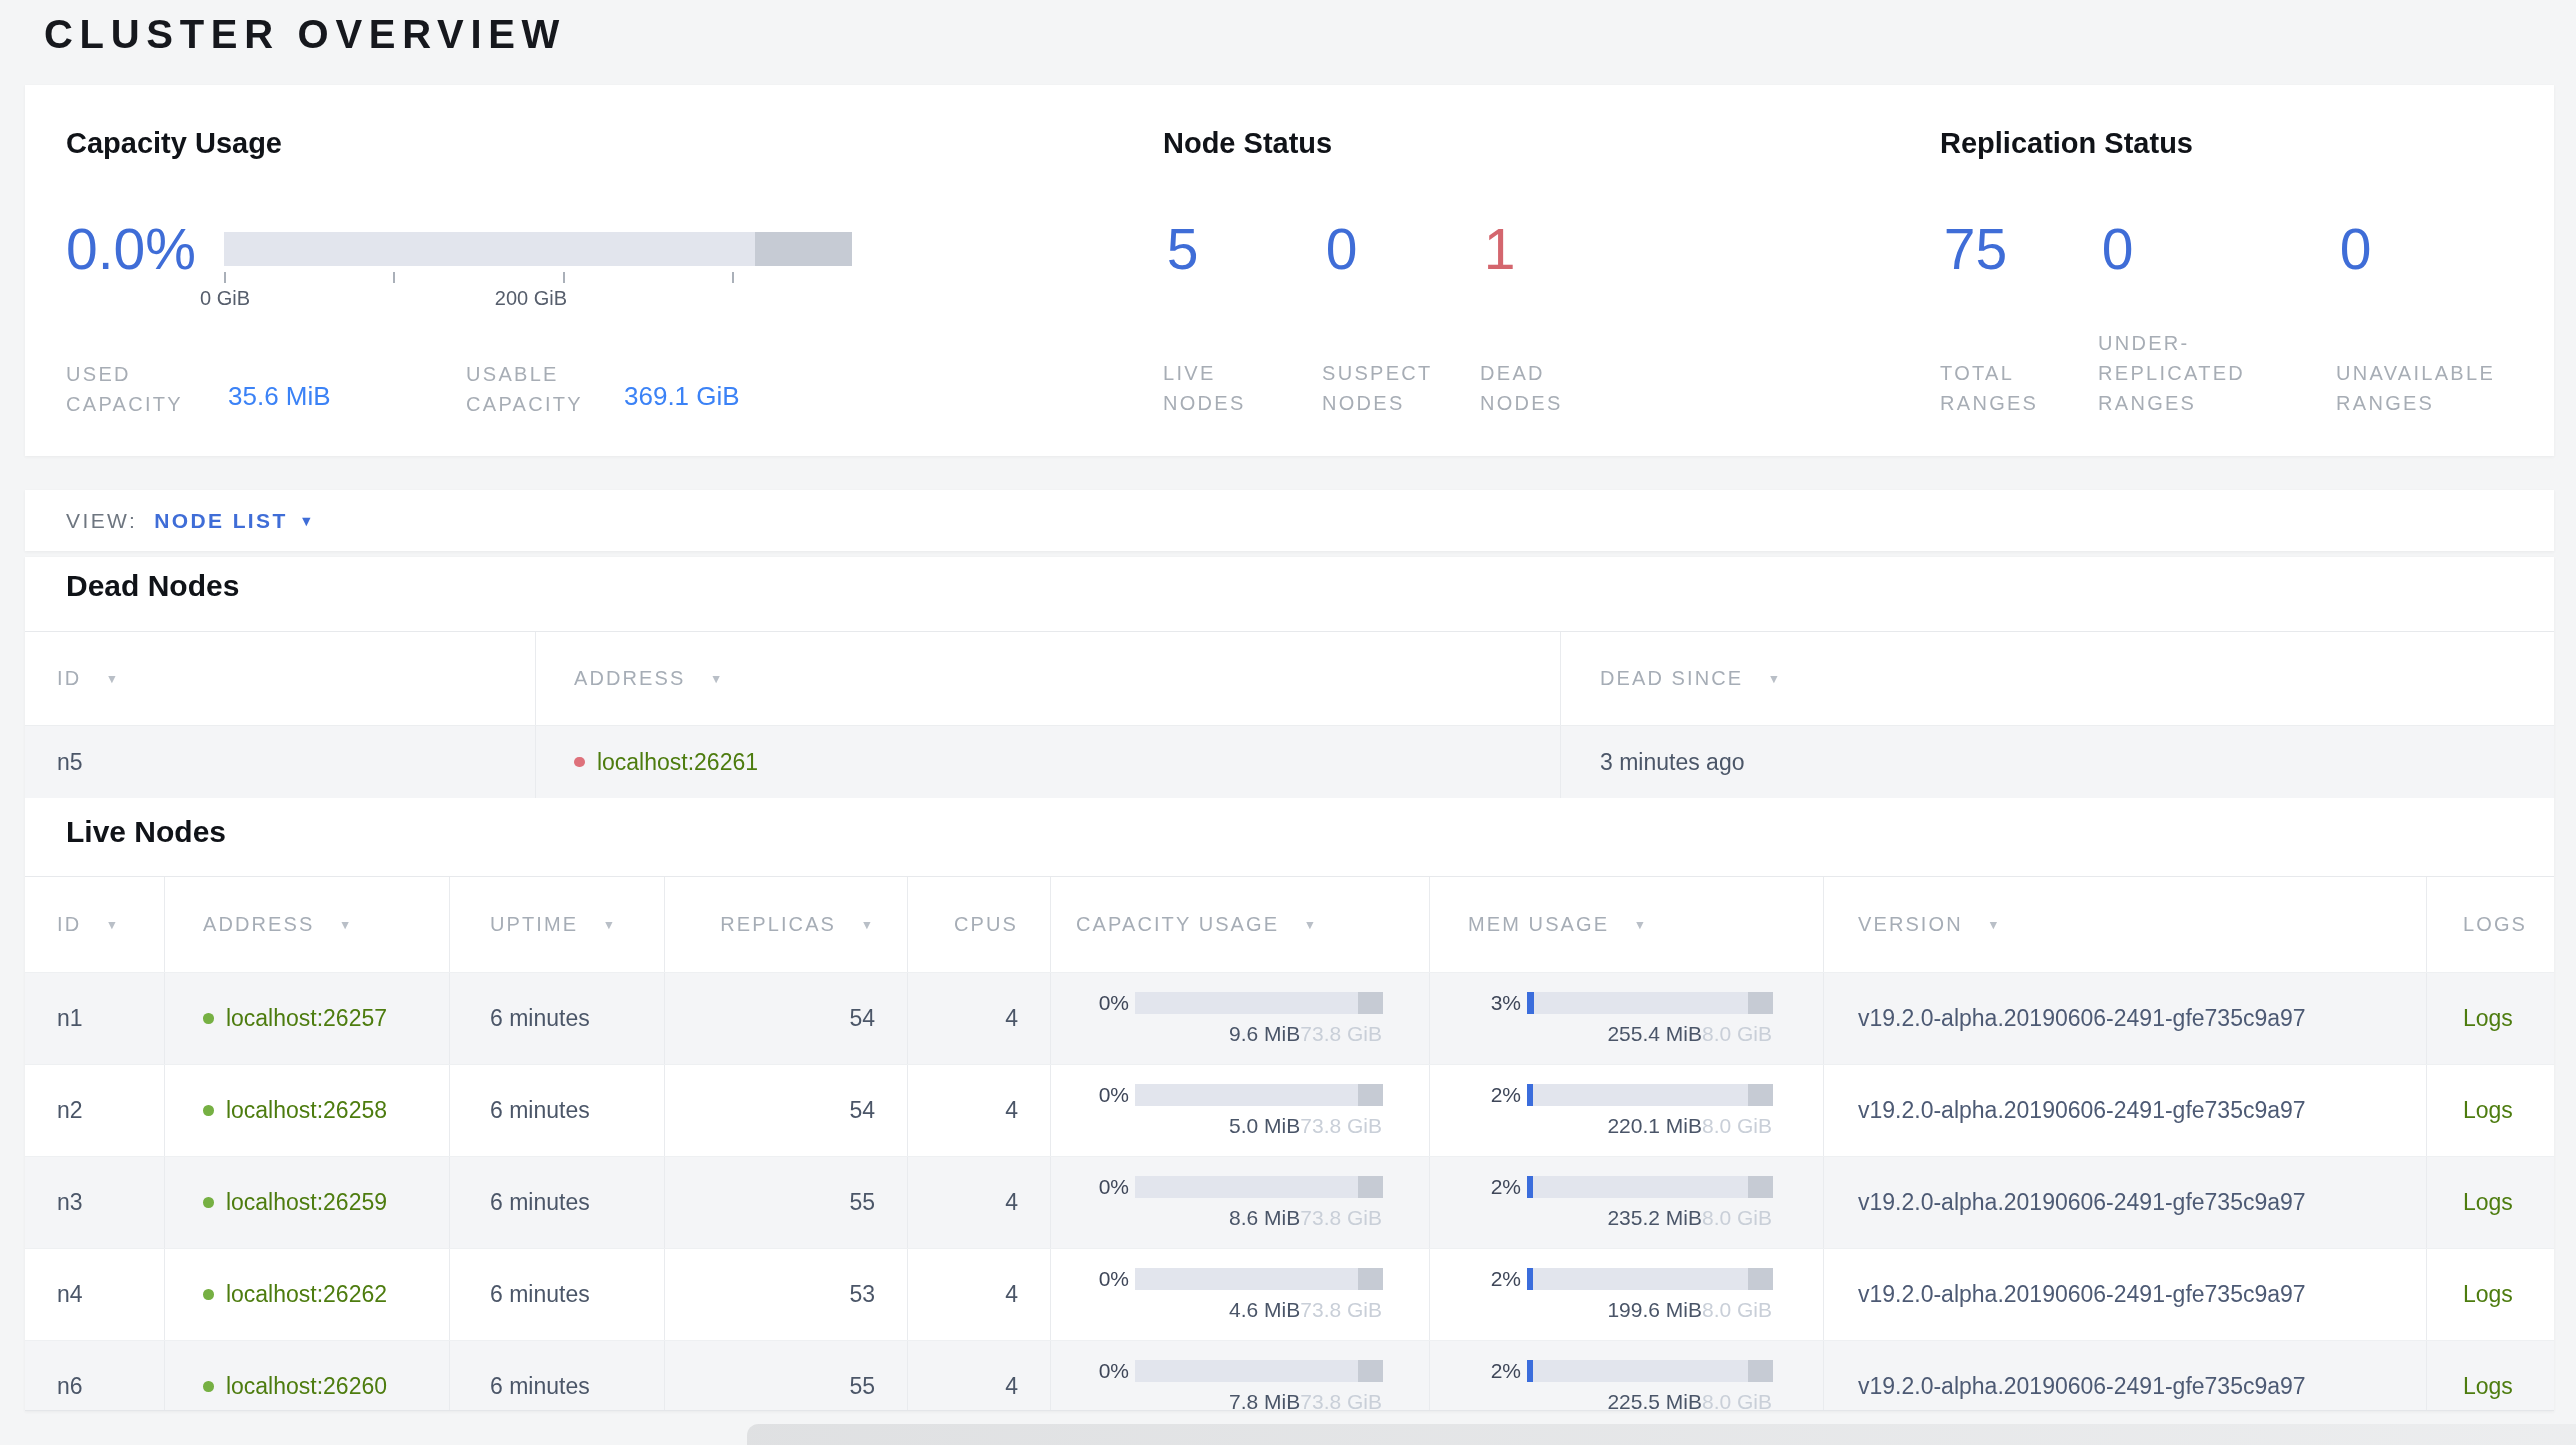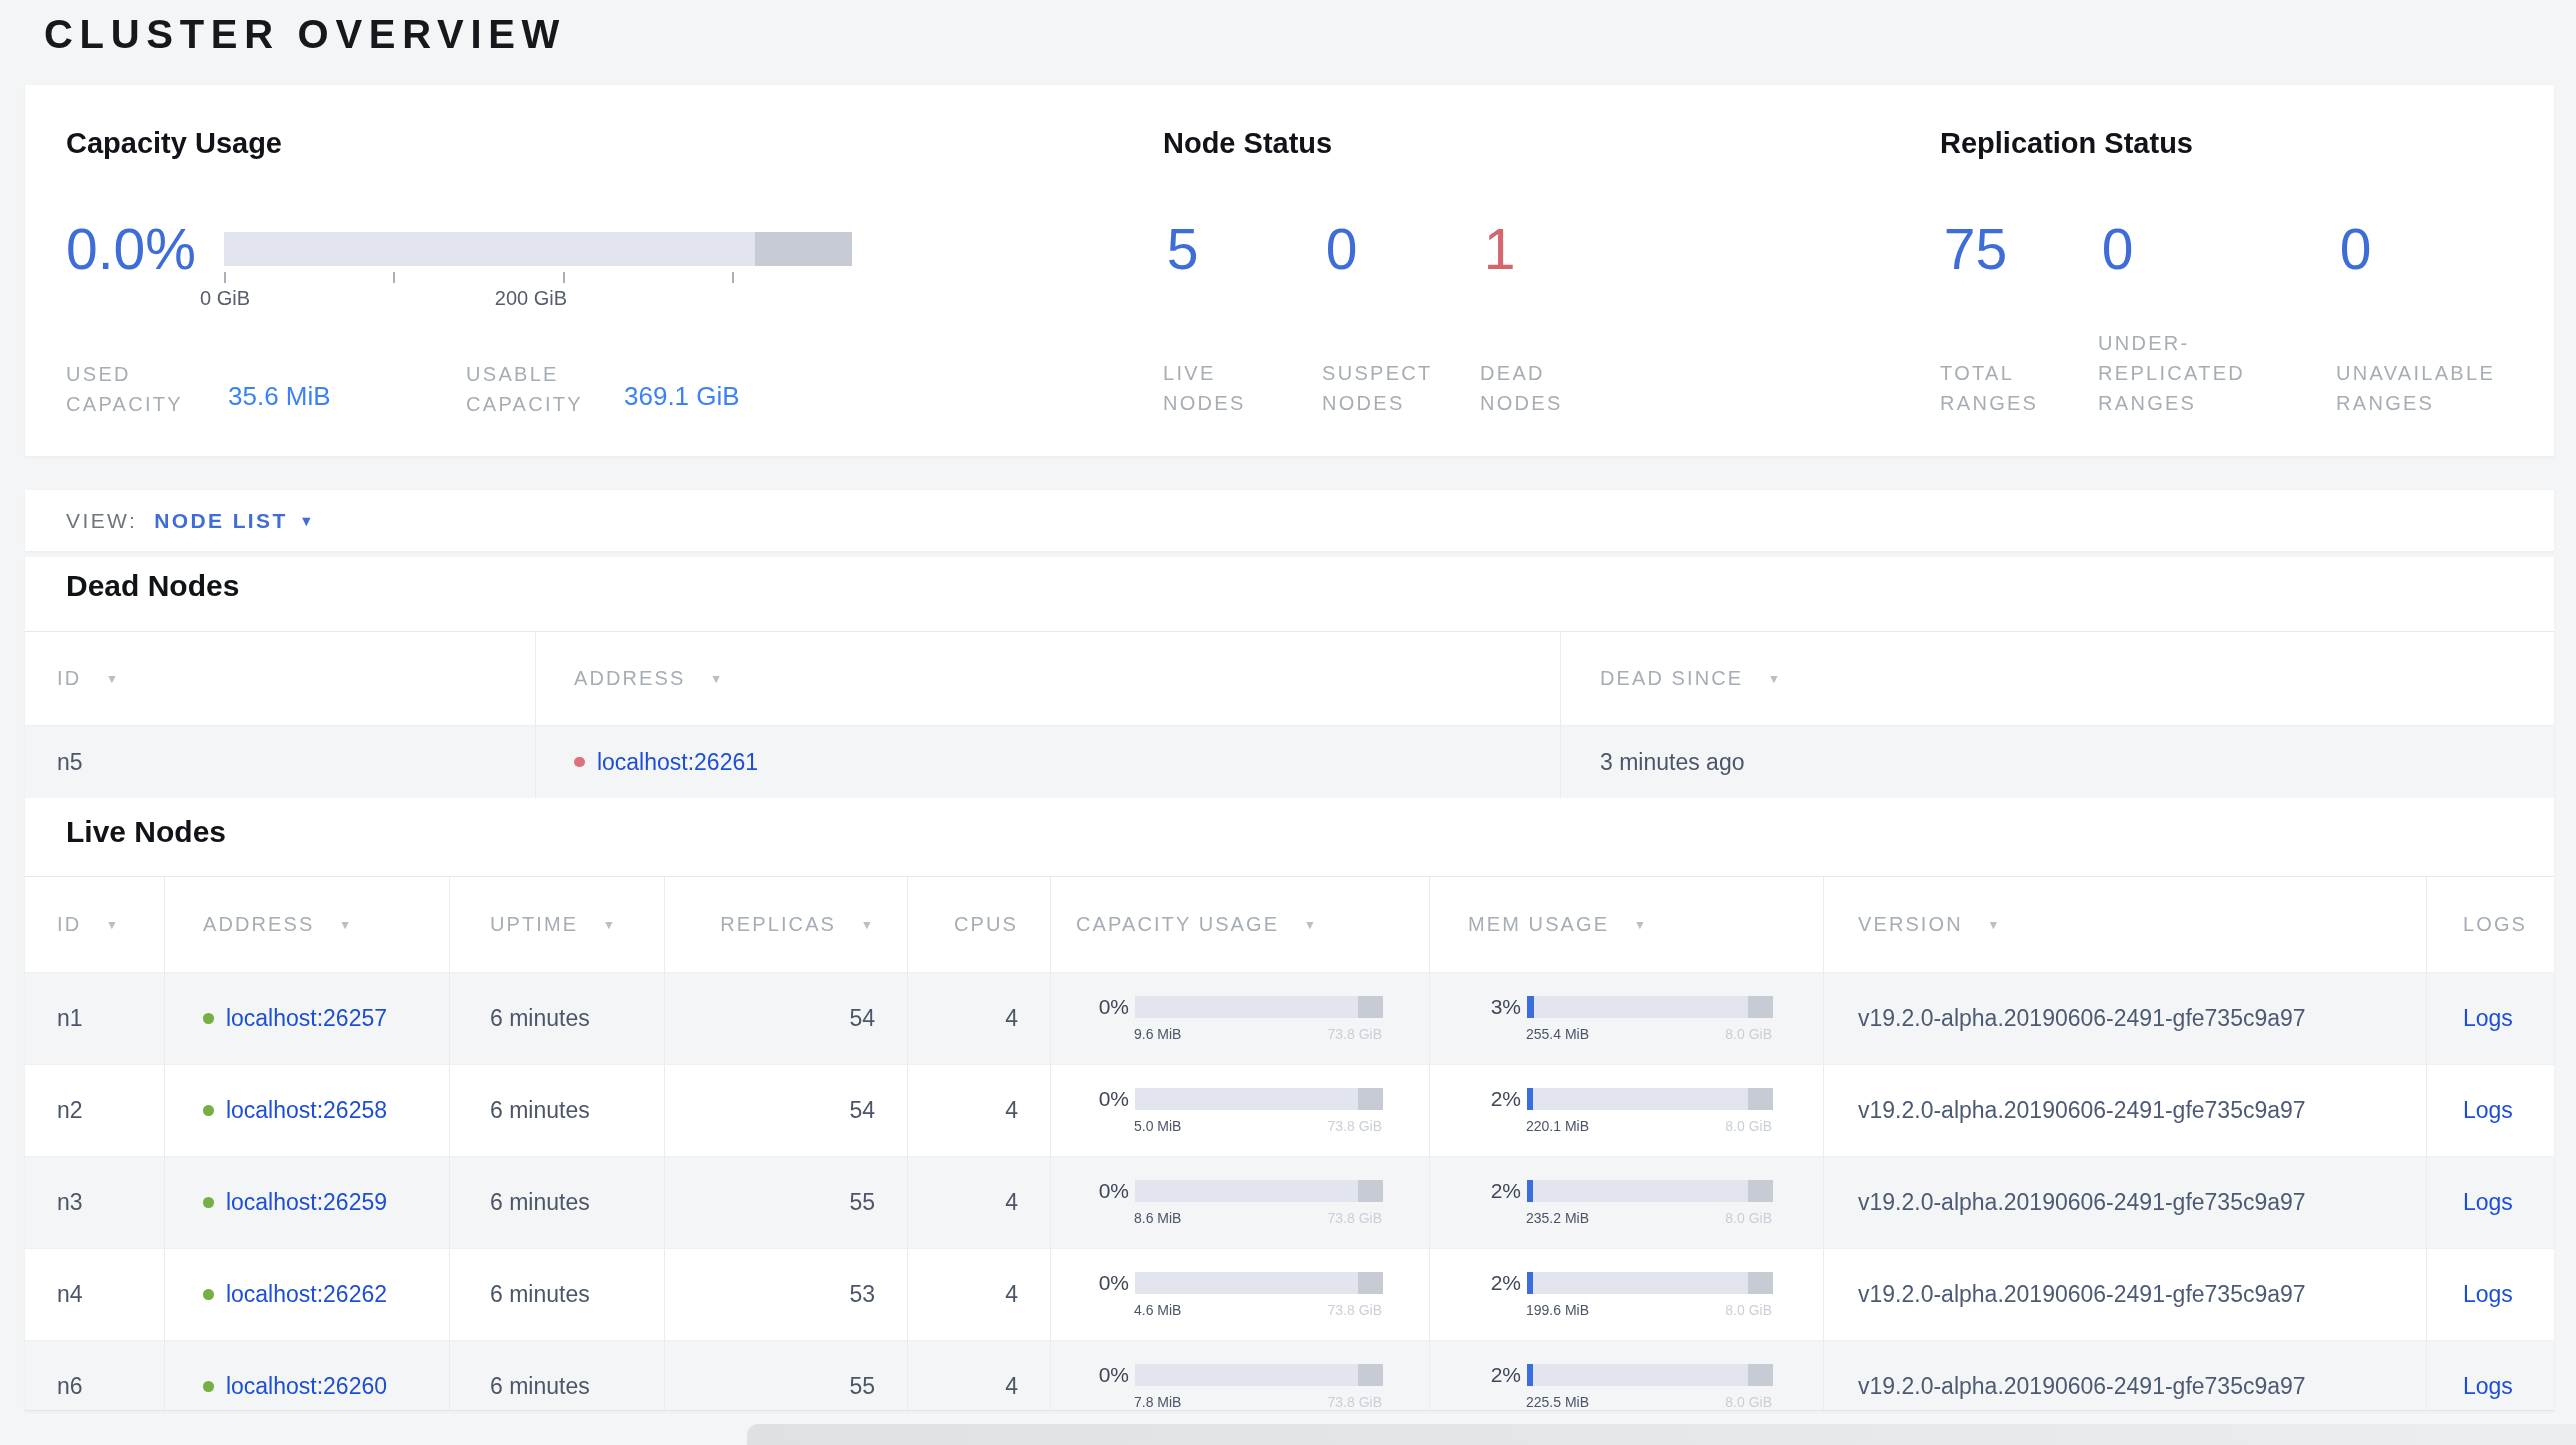--- a/index.html
+++ b/index.html
@@ -115,33 +115,33 @@
   .c-address { padding-left:38px; }
   .c-uptime  { padding-left:40px; }
   .c-replicas{ justify-content:flex-end; padding-right:32px; }
   .c-cpus    { justify-content:flex-end; padding-right:32px; }
   .c-capacity{ padding-left:25px; }
   .c-mem     { padding-left:38px; }
   .c-version { padding-left:34px; }
   .c-logs    { padding-left:36px; }
   .c-since   { padding-left:39px; }
 
-  .link { color:#1d4ed8; text-decoration:none; cursor:pointer; }
+  .link { color:#4d7c0f; text-decoration:none; cursor:pointer; }
   .status-dot { width:10.5px; height:10.5px; border-radius:50%; margin-right:12.4px; flex:none; }
   .dot-live { background:#76b043; }
   .dot-dead { background:#de717b; }
 
   .usage-cell { flex-direction:column; align-items:flex-start; justify-content:center; }
   .usage-top { display:flex; align-items:center; }
   .u-pct { width:53px; text-align:right; font-size:21px; color:#3f4759; flex:none; }
   .u-bar { margin-left:5.7px; width:248px; height:22px; background:#e2e5ed; position:relative; flex:none; }
   .c-mem .u-bar { width:246px; }
   .u-tail { position:absolute; right:0; top:0; width:25px; height:100%; background:#c6cbd4; }
   .u-fill { position:absolute; left:0; top:0; height:100%; background:#3b6ddc; }
-  .usage-sub { margin-left:58px; width:248px; display:flex; justify-content:space-between; margin-top:6.7px; font-size:14px; }
+  .usage-sub { margin-left:58px; width:248px; display:flex; justify-content:flex-end; margin-top:6.7px; font-size:21px; }
   .c-mem .usage-sub { width:246px; }
   .u-used  { color:#4a5568; }
   .u-total { color:#c9cfd8; }
 
   .version-text { color:#4d5a74; white-space:nowrap; }
 
   .bottom-shadow {
     position:absolute; left:747px; top:1424px; width:1829px; height:22px;
     background:linear-gradient(to right, rgba(40,44,52,0.10), rgba(40,44,52,0.04));
     border-top-left-radius:11.5px;

